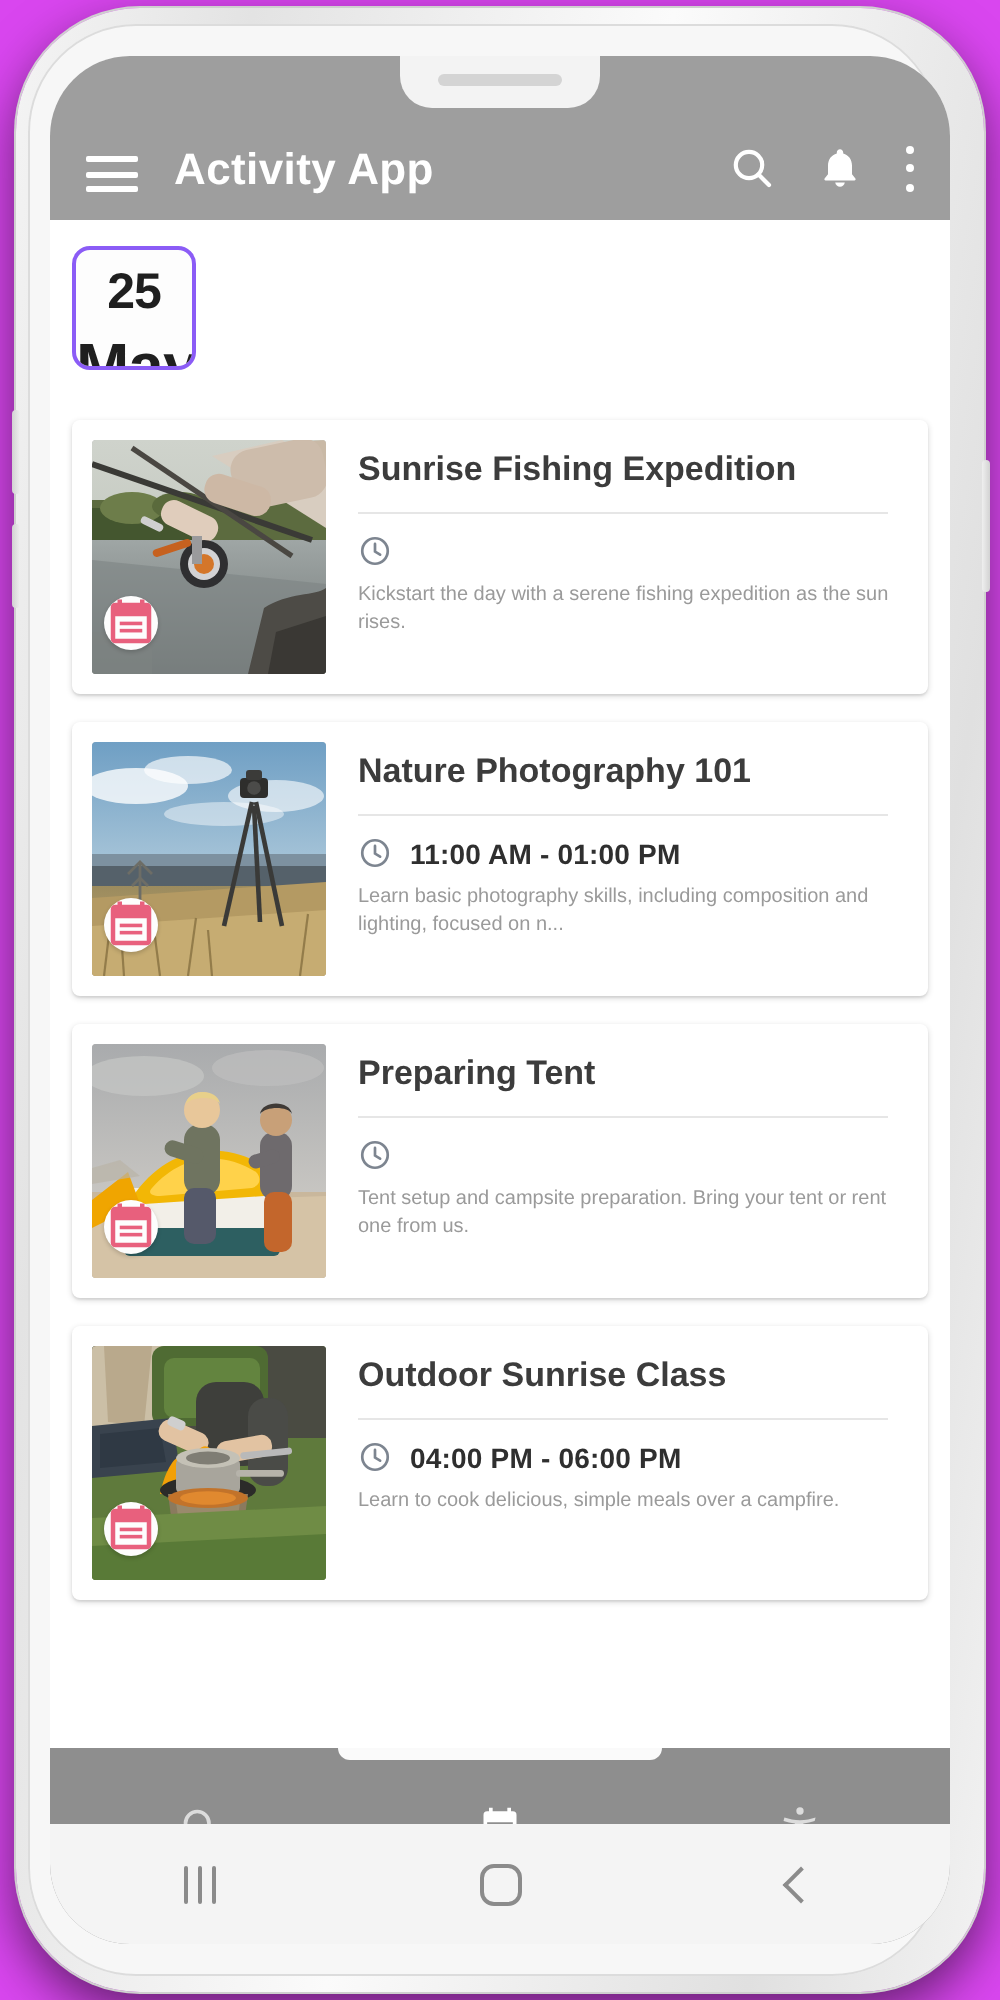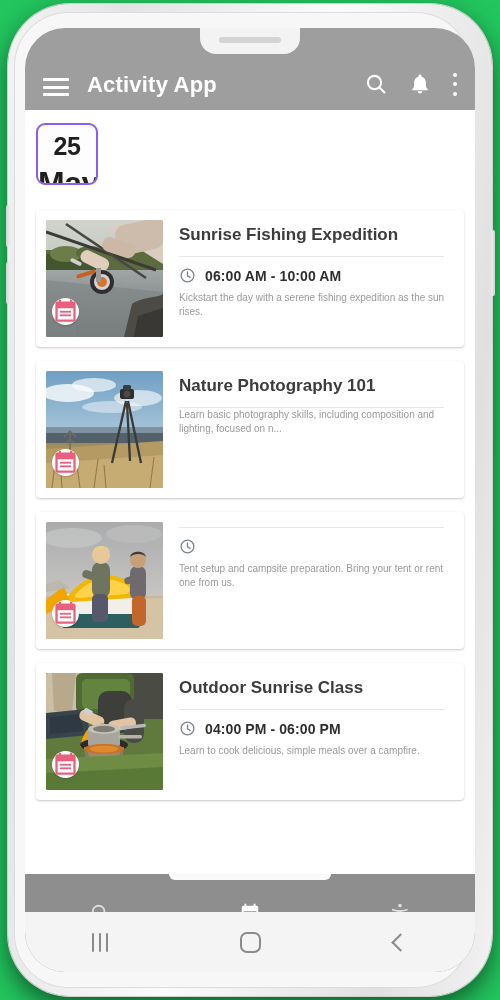--- a/index.html
+++ b/index.html
@@ -1,20 +1,20 @@
 <!DOCTYPE html>
 <html><head>
 <meta charset="utf-8">
 <style>
   * { margin:0; padding:0; box-sizing:border-box; }
   html,body { width:500px; height:1000px; background:#000; overflow:hidden; }
   body { font-family:"Liberation Sans", sans-serif; }
 
   
-  .scene { position:relative; width:500px; height:1000px; background:#22c55e; }
+  .scene { position:relative; width:500px; height:1000px; background:#d946ef; }
 
   .phone-outer{
     position:absolute; left:8px; top:4px; width:484px; height:992px;
     border-radius:62px;
     background:linear-gradient(100deg,#f4f4f4 0%,#e3e3e3 18%,#fbfbfb 50%,#e0e0e0 82%,#f2f2f2 100%);
     box-shadow:0 0 0 1px #cfcfcf, 0 10px 26px rgba(0,0,0,.55);
   }
   .phone-mid{
     position:absolute; left:14px; top:12px; width:456px; height:976px;
     border-radius:54px; background:#f7f7f7;
@@ -255,21 +255,20 @@
             </div>
           </div>
           <div class="card-body">
             <div class="card-title">Sunrise Fishing Expedition</div>
             <div class="divider"></div>
             <div class="time-row">
               <svg width="17" height="17" viewBox="0 0 24 24" fill="none" stroke="#7d8590" stroke-width="1.9">
                 <circle cx="12" cy="12" r="9"></circle>
                   <path d="M12 7v5.4l3.6 2.2" stroke-linecap="round"></path>
               </svg>
-              <span class="time-text">06:00 AM - 10:00 AM</span>
             </div>
             <div class="desc">Kickstart the day with a serene fishing expedition as the sun rises.</div>
           </div>
         </div>
 
         <div class="card">
           <div class="thumb">
             <svg viewBox="0 0 117 117" preserveAspectRatio="xMidYMid slice">
               <defs>
                 <linearGradient id="p-sky" x1="0" y1="0" x2="0" y2="1">
@@ -318,20 +317,27 @@
               <svg width="15" height="15" viewBox="0 0 24 24" fill="#e8607d">
                 <path d="M19 3h-1V1.6h-2V3H8V1.6H6V3H5a2 2 0 0 0-2 2v14a2 2 0 0 0 2 2h14a2 2 0 0 0 2-2V5a2 2 0 0 0-2-2zm0 16H5V9h14z"></path>
                 <rect x="7" y="11.4" width="10" height="1.6"></rect>
                 <rect x="7" y="14.6" width="10" height="1.6"></rect>
               </svg>
             </div>
           </div>
           <div class="card-body">
             <div class="card-title">Nature Photography 101</div>
             <div class="divider"></div>
+            <div class="time-row">
+              <svg width="17" height="17" viewBox="0 0 24 24" fill="none" stroke="#7d8590" stroke-width="1.9">
+                <circle cx="12" cy="12" r="9"></circle>
+                  <path d="M12 7v5.4l3.6 2.2" stroke-linecap="round"></path>
+              </svg>
+              <span class="time-text">11:00 AM - 01:00 PM</span>
+            </div>
             <div class="desc">Learn basic photography skills, including composition and lighting, focused on n...</div>
           </div>
         </div>
 
         <div class="card">
           <div class="thumb">
             <svg viewBox="0 0 117 117" preserveAspectRatio="xMidYMid slice">
               <defs>
                 <linearGradient id="t-sky" x1="0" y1="0" x2="0" y2="1">
                   <stop offset="0" stop-color="#a9abad"></stop>
@@ -362,20 +368,21 @@
             </svg>
             <div class="badge">
               <svg width="15" height="15" viewBox="0 0 24 24" fill="#e8607d">
                 <path d="M19 3h-1V1.6h-2V3H8V1.6H6V3H5a2 2 0 0 0-2 2v14a2 2 0 0 0 2 2h14a2 2 0 0 0 2-2V5a2 2 0 0 0-2-2zm0 16H5V9h14z"></path>
                 <rect x="7" y="11.4" width="10" height="1.6"></rect>
                 <rect x="7" y="14.6" width="10" height="1.6"></rect>
               </svg>
             </div>
           </div>
           <div class="card-body">
+            <div class="card-title">Preparing Tent</div>
             <div class="divider"></div>
             <div class="time-row">
               <svg width="17" height="17" viewBox="0 0 24 24" fill="none" stroke="#7d8590" stroke-width="1.9">
                 <circle cx="12" cy="12" r="9"></circle>
                   <path d="M12 7v5.4l3.6 2.2" stroke-linecap="round"></path>
               </svg>
             </div>
             <div class="desc">Tent setup and campsite preparation. Bring your tent or rent one from us.</div>
           </div>
         </div>

